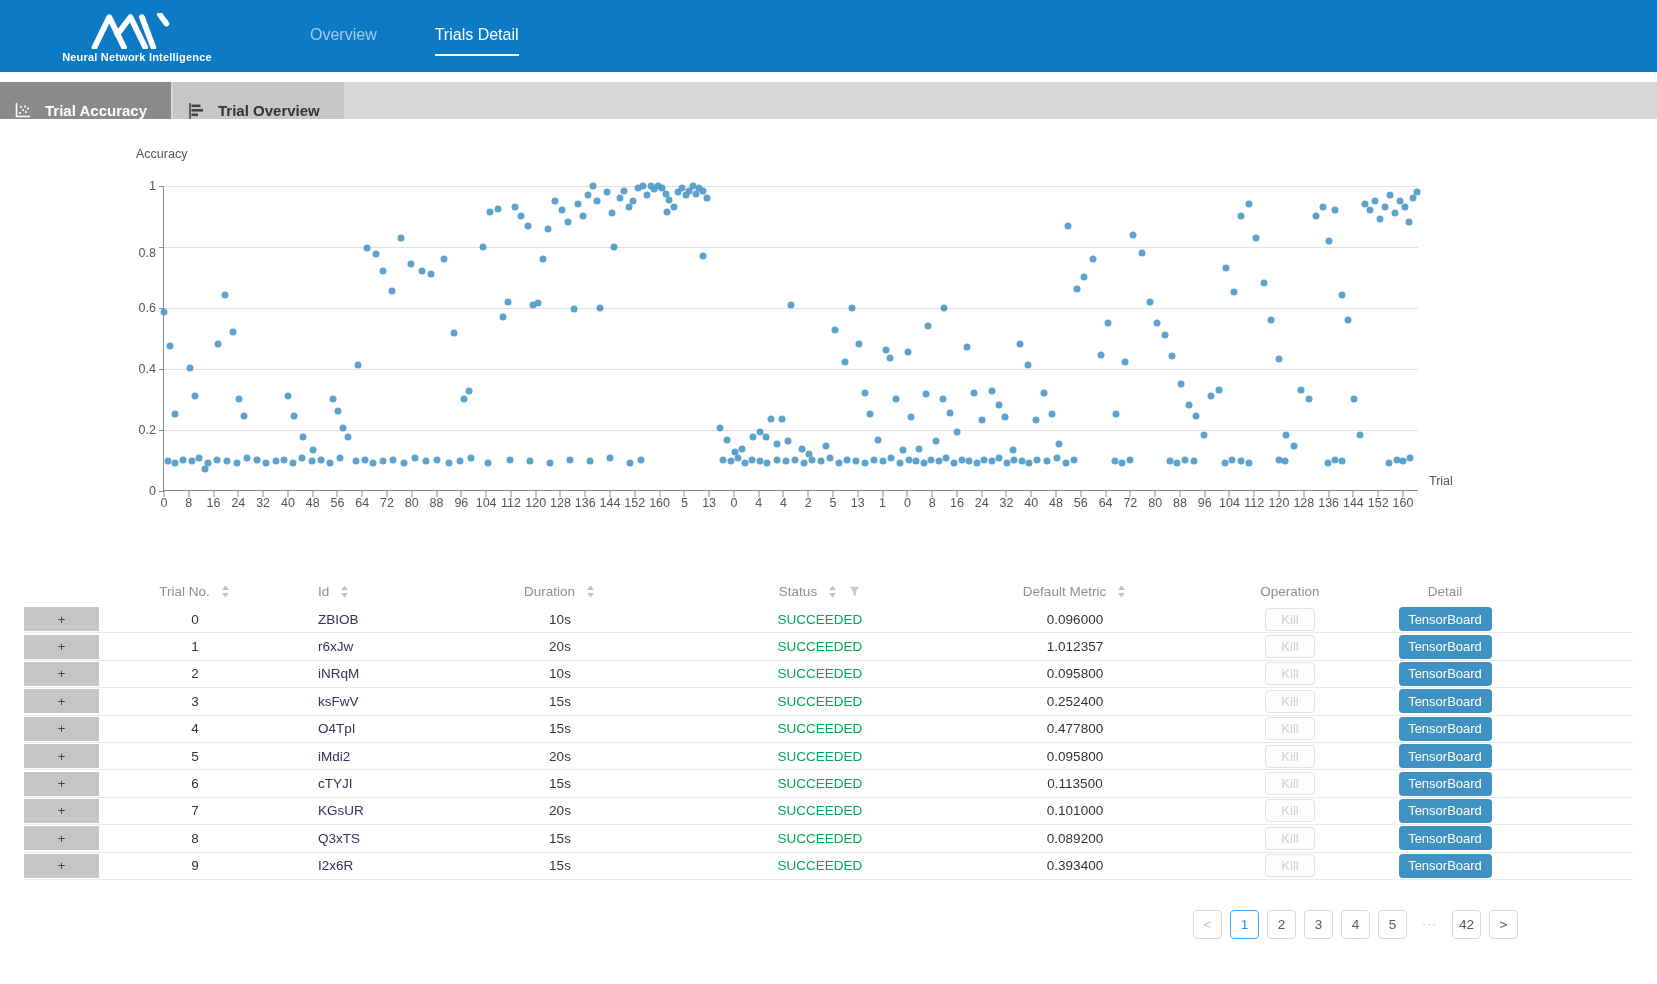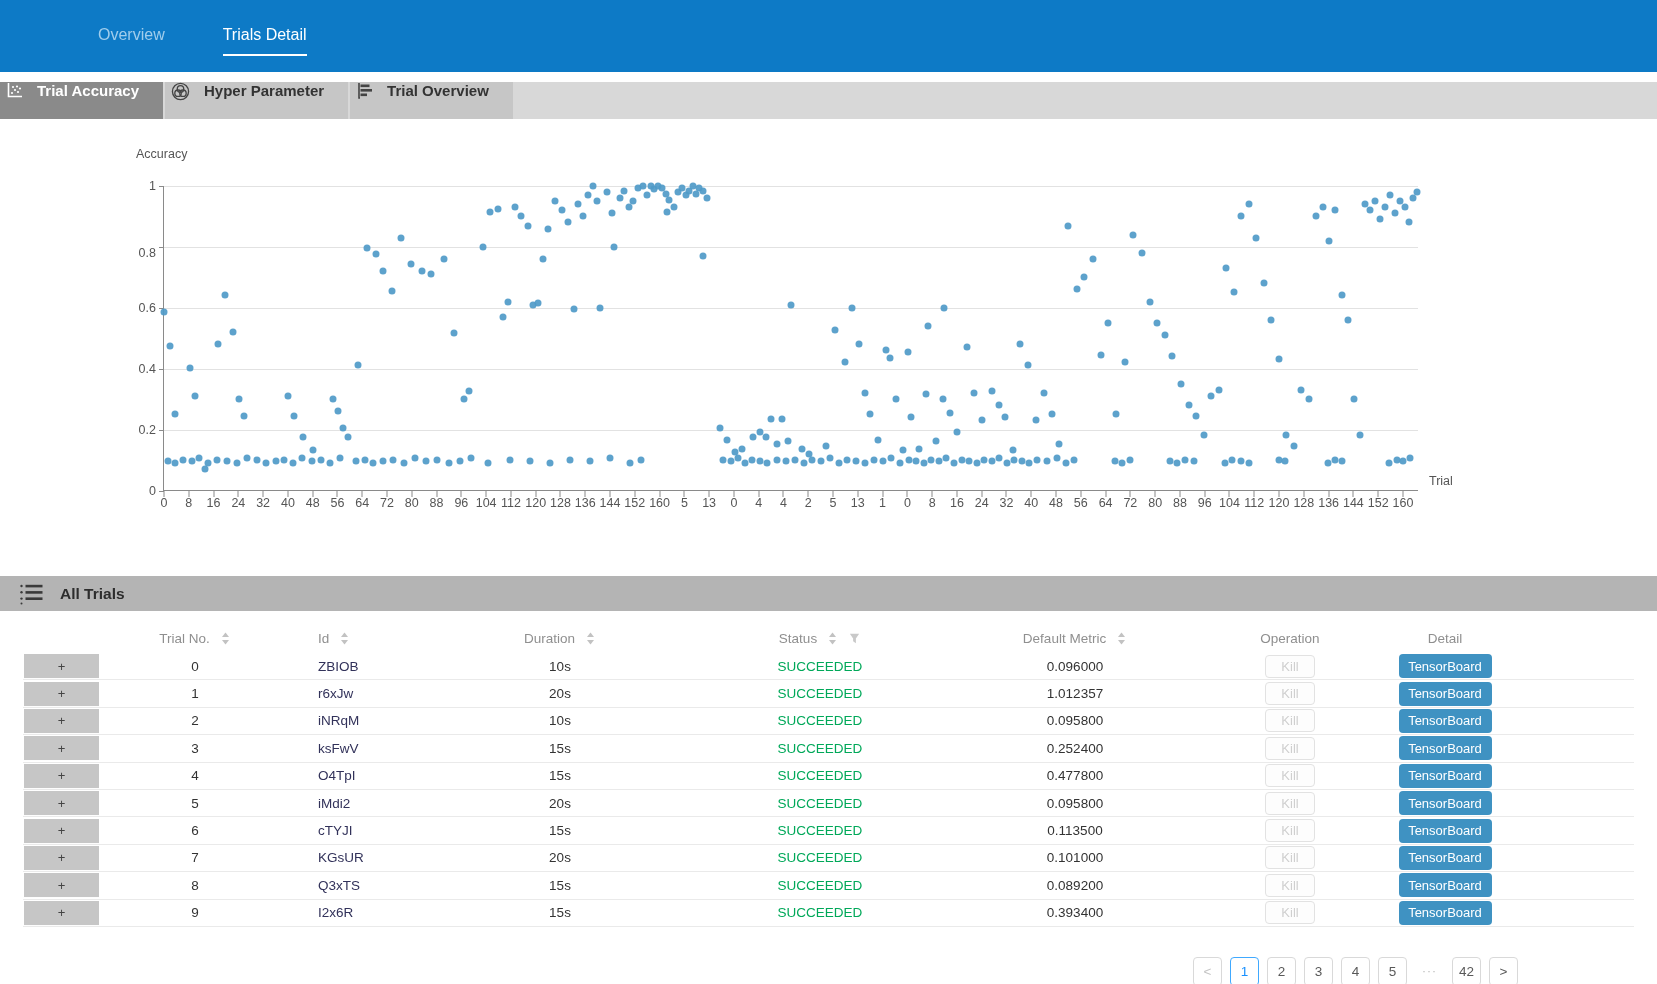--- a/index.html
+++ b/index.html
@@ -11,21 +11,21 @@
   .header { height:72px; background:var(--header_bg); display:flex; align-items:center; }
   .logo-block { margin-left:62px; width:150px; text-align:center; }
   .logo-block svg { display:block; margin:4px auto 0; }
   .logo-sub { color:#fff; font-size:11px; font-weight:bold; letter-spacing:.2px; margin-top:2px; white-space:nowrap; }
   .top-tabs { display:flex; gap:58px; margin-left:98px; margin-top:10px; }
   .top-tab { font-size:16px; color:var(--tab_inactive_text); cursor:pointer; padding-bottom:10px; }
   .top-tab.active { color:#fff; border-bottom:2px solid #fff; }
 
   
   .subtabs { height:37px; background:var(--subtab_bar); display:flex; margin-top:10px; }
-  .subtab { display:flex; align-items:flex-start; gap:14px; padding:0 24px 0 6px;
+  .subtab { display:flex; align-items:flex-end; gap:14px; padding:0 24px 0 14px;
     background:var(--subtab_inactive); margin-right:2px; font-size:15px; font-weight:bold; color:#333; cursor:pointer; }
   .subtab.active { background:var(--subtab_active); color:#fff; }
   .subtab .ic { display:flex; align-items:center; }
 
   
   .chart-card { position:relative; height:445px; background:#fff; }
   .y-title { position:absolute; left:136px; top:28px; font-size:12.5px; color:#555; }
   .plot { position:absolute; left:163px; top:67px; width:1255px; height:305px;
     border-left:1px solid #8a8a8a; border-bottom:1px solid #8a8a8a; }
   .gridline { position:absolute; left:0; right:0; height:1px; background:#e2e2e2; }
@@ -66,20 +66,31 @@
   .pg.active { border-color:var(--pagination_active_border); color:var(--pagination_active); }
   .pg.prev { color:#c3c3c3; }
   .pg.dots { border:none; color:#b9b9b9; letter-spacing:1px; font-size:12px; }
 </style>
 </head>
 <body>
 
 <div class="app">
 
   <div class="header">
+    <div class="logo-block">
+      <svg width="98" height="36" viewBox="0 0 120 44">
+        <g stroke="#ffffff" stroke-width="7" fill="none" stroke-linecap="round" stroke-linejoin="round">
+          <polyline points="8,42 26,5 44,42"></polyline>
+          <polyline points="36,26 52,5 70,42"></polyline>
+          <line x1="66" y1="5" x2="80" y2="42"></line>
+          <line x1="88" y1="2" x2="96" y2="13"></line>
+        </g>
+      </svg>
+      <div class="logo-sub">Neural Network Intelligence</div>
+    </div>
     <div class="top-tabs">
       <div class="top-tab">Overview</div>
       <div class="top-tab active">Trials Detail</div>
     </div>
   </div>
 
   <div class="subtabs">
     <div class="subtab active">
       <span class="ic">
         <svg width="17" height="17" viewBox="0 0 17 17">
@@ -88,33 +99,20 @@
               <circle cx="6" cy="11" r="1.1"></circle>
               <circle cx="9" cy="8" r="1.1"></circle>
               <circle cx="12" cy="10" r="1.1"></circle>
               <circle cx="11" cy="4.5" r="1.1"></circle>
               <circle cx="14" cy="6.5" r="1.1"></circle>
               <circle cx="7" cy="5" r="1.1"></circle>
             </g>
         </svg>
       </span>
       <span>Trial Accuracy</span>
-    </div>
-    <div class="subtab">
-      <span class="ic">
-        <svg width="19" height="19" viewBox="0 0 20 20">
-          <g stroke="#444" stroke-width="1.4" fill="none">
-            <circle cx="10" cy="10" r="8.5"></circle>
-            <circle cx="10" cy="7.3" r="3.4"></circle>
-            <circle cx="7.4" cy="11.8" r="3.4"></circle>
-            <circle cx="12.6" cy="11.8" r="3.4"></circle>
-          </g>
-        </svg>
-      </span>
-      <span>Hyper Parameter</span>
     </div>
     <div class="subtab">
       <span class="ic">
         <svg width="17" height="17" viewBox="0 0 17 17">
           <path d="M3 1 V16 H4" stroke="#444" stroke-width="1.6" fill="none"></path>
           <g fill="#444">
               <rect x="4.5" y="2.5" width="9" height="2.6"></rect>
               <rect x="4.5" y="7" width="11.5" height="2.6"></rect>
               <rect x="4.5" y="11.5" width="6.5" height="2.6"></rect>
             </g>
@@ -531,36 +529,20 @@
         <div class="pt" style="left: 93.4%; bottom: 10%;"></div>
         <div class="pt" style="left: 93.9%; bottom: 9.5%;"></div>
         <div class="pt" style="left: 97.7%; bottom: 9%;"></div>
         <div class="pt" style="left: 98.3%; bottom: 10%;"></div>
         <div class="pt" style="left: 98.8%; bottom: 9.5%;"></div>
         <div class="pt" style="left: 99.4%; bottom: 10.5%;"></div>
       </div>
     <div class="x-title">Trial</div>
   </div>
 
-  <div class="alltrials">
-    <span class="ic">
-      <svg width="24" height="22" viewBox="0 0 24 22">
-        <g fill="#3a3a3a">
-          <circle cx="2.5" cy="3" r="1.2"></circle>
-            <rect x="6.5" y="1.8" width="17" height="2.6"></rect>
-          <circle cx="2.5" cy="9.3" r="1.2"></circle>
-            <rect x="6.5" y="8.1" width="17" height="2.6"></rect>
-          <circle cx="2.5" cy="15.6" r="1.2"></circle>
-            <rect x="6.5" y="14.4" width="17" height="2.6"></rect>
-          <circle cx="2.5" cy="20.6" r="1.0"></circle>
-        </g>
-      </svg>
-    </span>
-    <span class="ttl">All Trials</span>
-  </div>
 
   <div class="table">
     <div class="tgrid thead" id="thead">
         <div></div>
         <div class="th">
           <div style="display: inline;">Trial No.</div>
           <div class="sorter">
             <svg width="11" height="15" viewBox="0 0 11 15">
               <path d="M2 6 L5.5 1.5 L9 6 Z" fill="#c2c2c2"></path>
               <path d="M2 9 L5.5 13.5 L9 9 Z" fill="#c2c2c2"></path>

